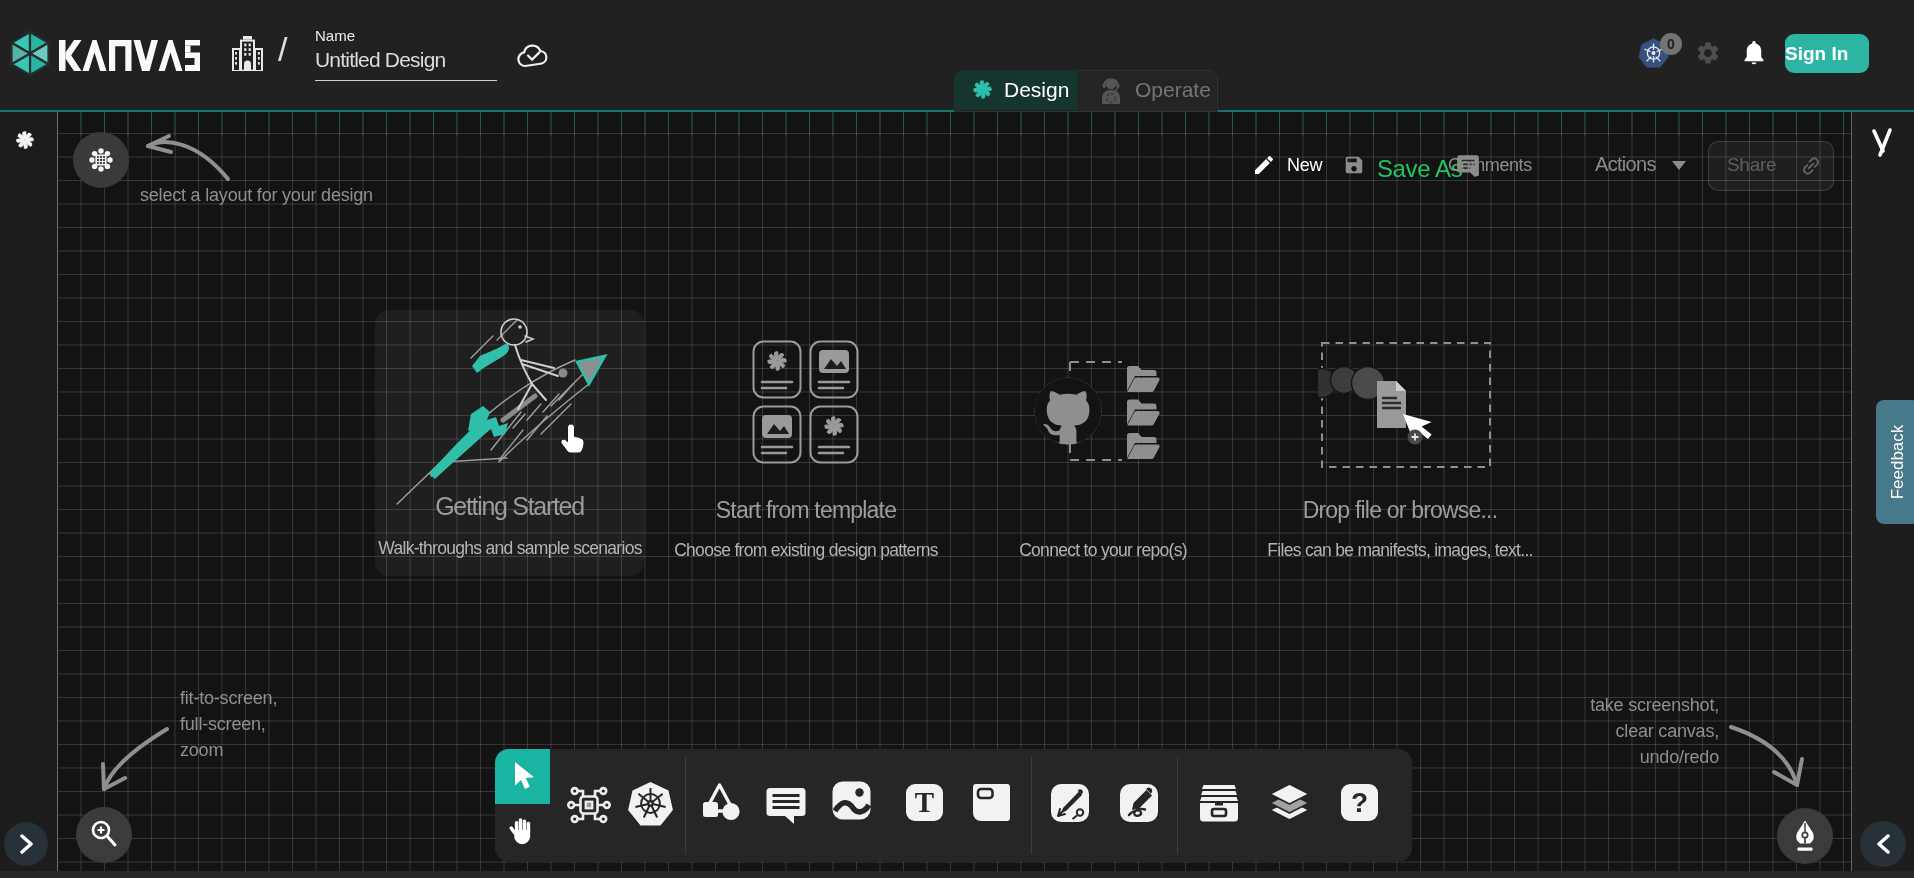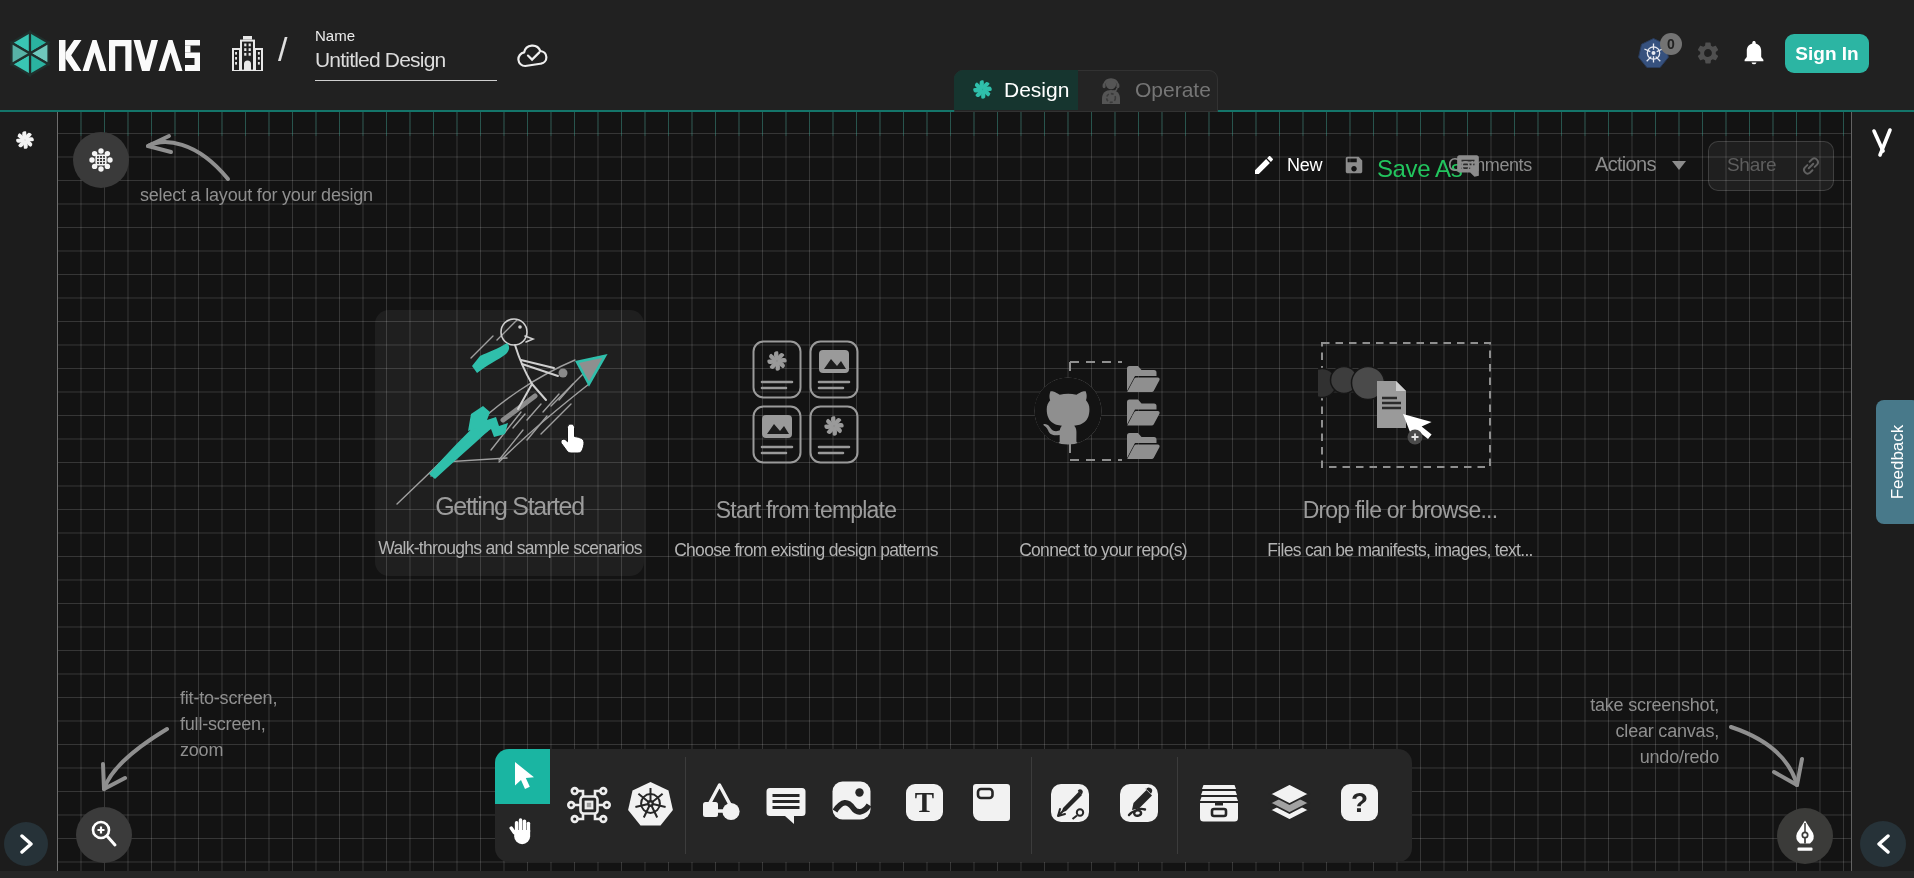--- a/index.html
+++ b/index.html
@@ -134,21 +134,21 @@
 
   <svg class="abs" style="left:1695px;top:40px" width="26" height="26" viewBox="0 0 24 24">
     <path fill="#4f4f4f" d="M19.14 12.94c.04-.3.06-.61.06-.94 0-.32-.02-.64-.07-.94l2.03-1.58a.49.49 0 0 0 .12-.61l-1.92-3.32a.488.488 0 0 0-.59-.22l-2.39.96c-.5-.38-1.03-.7-1.62-.94l-.36-2.54a.484.484 0 0 0-.48-.41h-3.84c-.24 0-.43.17-.47.41l-.36 2.54c-.59.24-1.13.57-1.62.94l-2.39-.96c-.22-.08-.47 0-.59.22L2.74 8.87c-.12.21-.08.47.12.61l2.03 1.58c-.05.3-.09.63-.09.94s.02.64.07.94l-2.03 1.58a.49.49 0 0 0-.12.61l1.92 3.32c.12.22.37.29.59.22l2.39-.96c.5.38 1.03.7 1.62.94l.36 2.54c.05.24.24.41.48.41h3.84c.24 0 .44-.17.47-.41l.36-2.54c.59-.24 1.13-.56 1.62-.94l2.39.96c.22.08.47 0 .59-.22l1.92-3.32c.12-.22.07-.47-.12-.61l-2.01-1.58zM12 15.6A3.61 3.61 0 0 1 8.4 12c0-1.98 1.62-3.6 3.6-3.6s3.6 1.62 3.6 3.6-1.62 3.6-3.6 3.6z"></path>
   </svg>
 
   <svg class="abs" style="left:1742px;top:39px" width="24" height="28" viewBox="0 0 24 28">
     <path fill="#fff" d="M12 2 c-0.9 0 -1.7 0.7 -1.7 1.7 v0.9 C7 5.4 4.8 8.3 4.8 11.8 v6.2 L2.6 20.8 v1.4 h18.8 v-1.4 l-2.2 -2.8 v-6.2 c0 -3.5 -2.2 -6.4 -5.5 -7.2 v-0.9 c0 -1 -0.8 -1.7 -1.7 -1.7 z"></path>
     <path fill="#fff" d="M9.5 23.4 a2.6 2.6 0 0 0 5 0 z"></path>
   </svg>
 
-  <div class="abs" style="left:1785px;top:34px;width:84px;height:39px;background:#2cb5a3;border-radius:9px;color:#fff;font-size:19px;font-weight:700;text-align:center;line-height:39px">Sign In</div>
+  <div class="abs" style="left:1785px;top:34px;width:84px;height:39px;background:#2cb5a3;border-radius:9px;color:#fff;font-size:19px;font-weight:700;line-height:39px">Sign In</div>
 
   <svg class="abs" style="left:14px;top:129px" width="22" height="22" viewBox="0 0 24 24">
     <g fill="#f2f2f2">
         <path id="pet2" d="M12 12 C 9.6 10.6 8.4 7.4 9.2 3.6 C 10.4 2.2 12.2 2.0 13.2 2.8 C 13.8 6.4 13.2 10.2 12 12 Z"></path>
     <use href="#pet2" transform="rotate(45 12 12)"></use>
         <use href="#pet2" transform="rotate(90 12 12)"></use>
     <use href="#pet2" transform="rotate(135 12 12)"></use>
         <use href="#pet2" transform="rotate(180 12 12)"></use>
     <use href="#pet2" transform="rotate(225 12 12)"></use>
         <use href="#pet2" transform="rotate(270 12 12)"></use>

